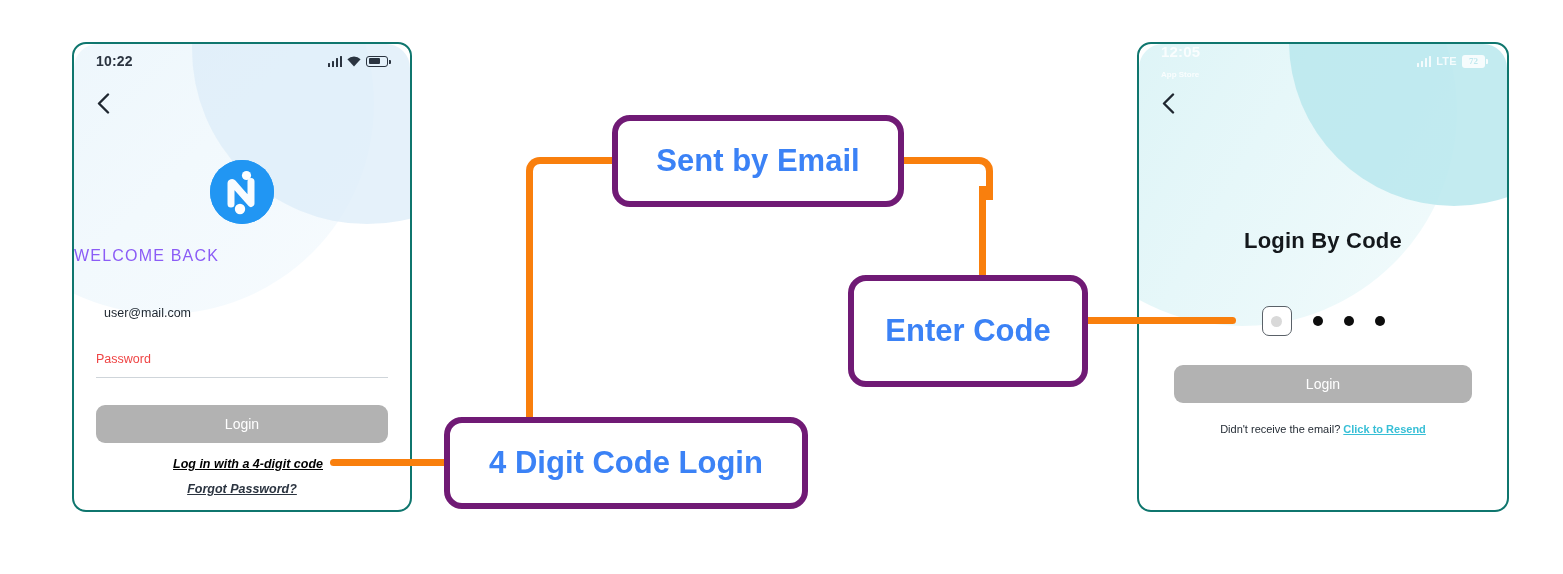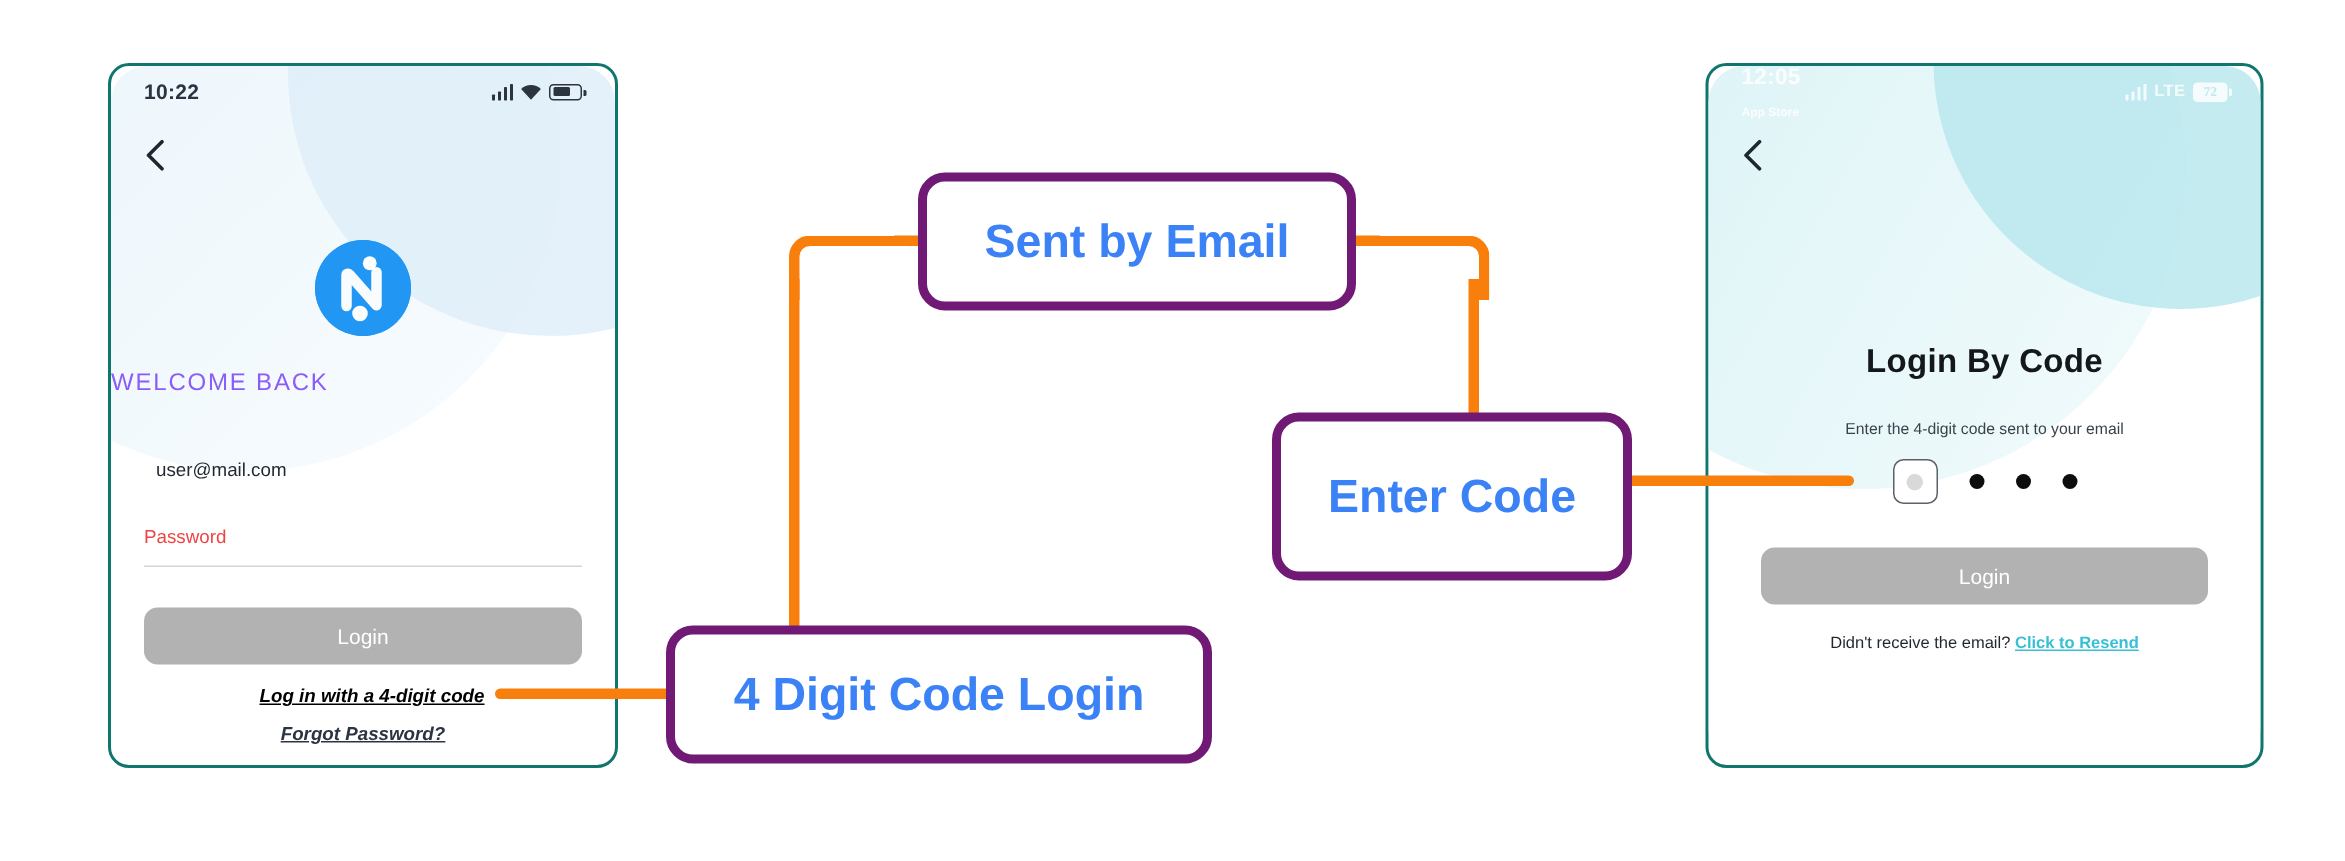--- a/index.html
+++ b/index.html
@@ -330,21 +330,20 @@
       </div>
     </div>
 
     <div class="backbtn">
       <svg width="13" height="21" viewBox="0 0 13 21" fill="none">
           <path d="M11 1.5 2 10.5 11 19.5" stroke="currentColor" stroke-width="2.4" stroke-linecap="round" stroke-linejoin="round"></path>
         </svg>
     </div>
 
     <div class="title-code">Login By Code</div>
-    <div class="sub-code">Enter the 4-digit code sent to your email</div>
 
     <div class="code-row">
       <div class="code-cell">
           <span class="dot"></span>
         </div>
       <div class="code-dot"></div>
       <div class="code-dot"></div>
       <div class="code-dot"></div>
     </div>
 

